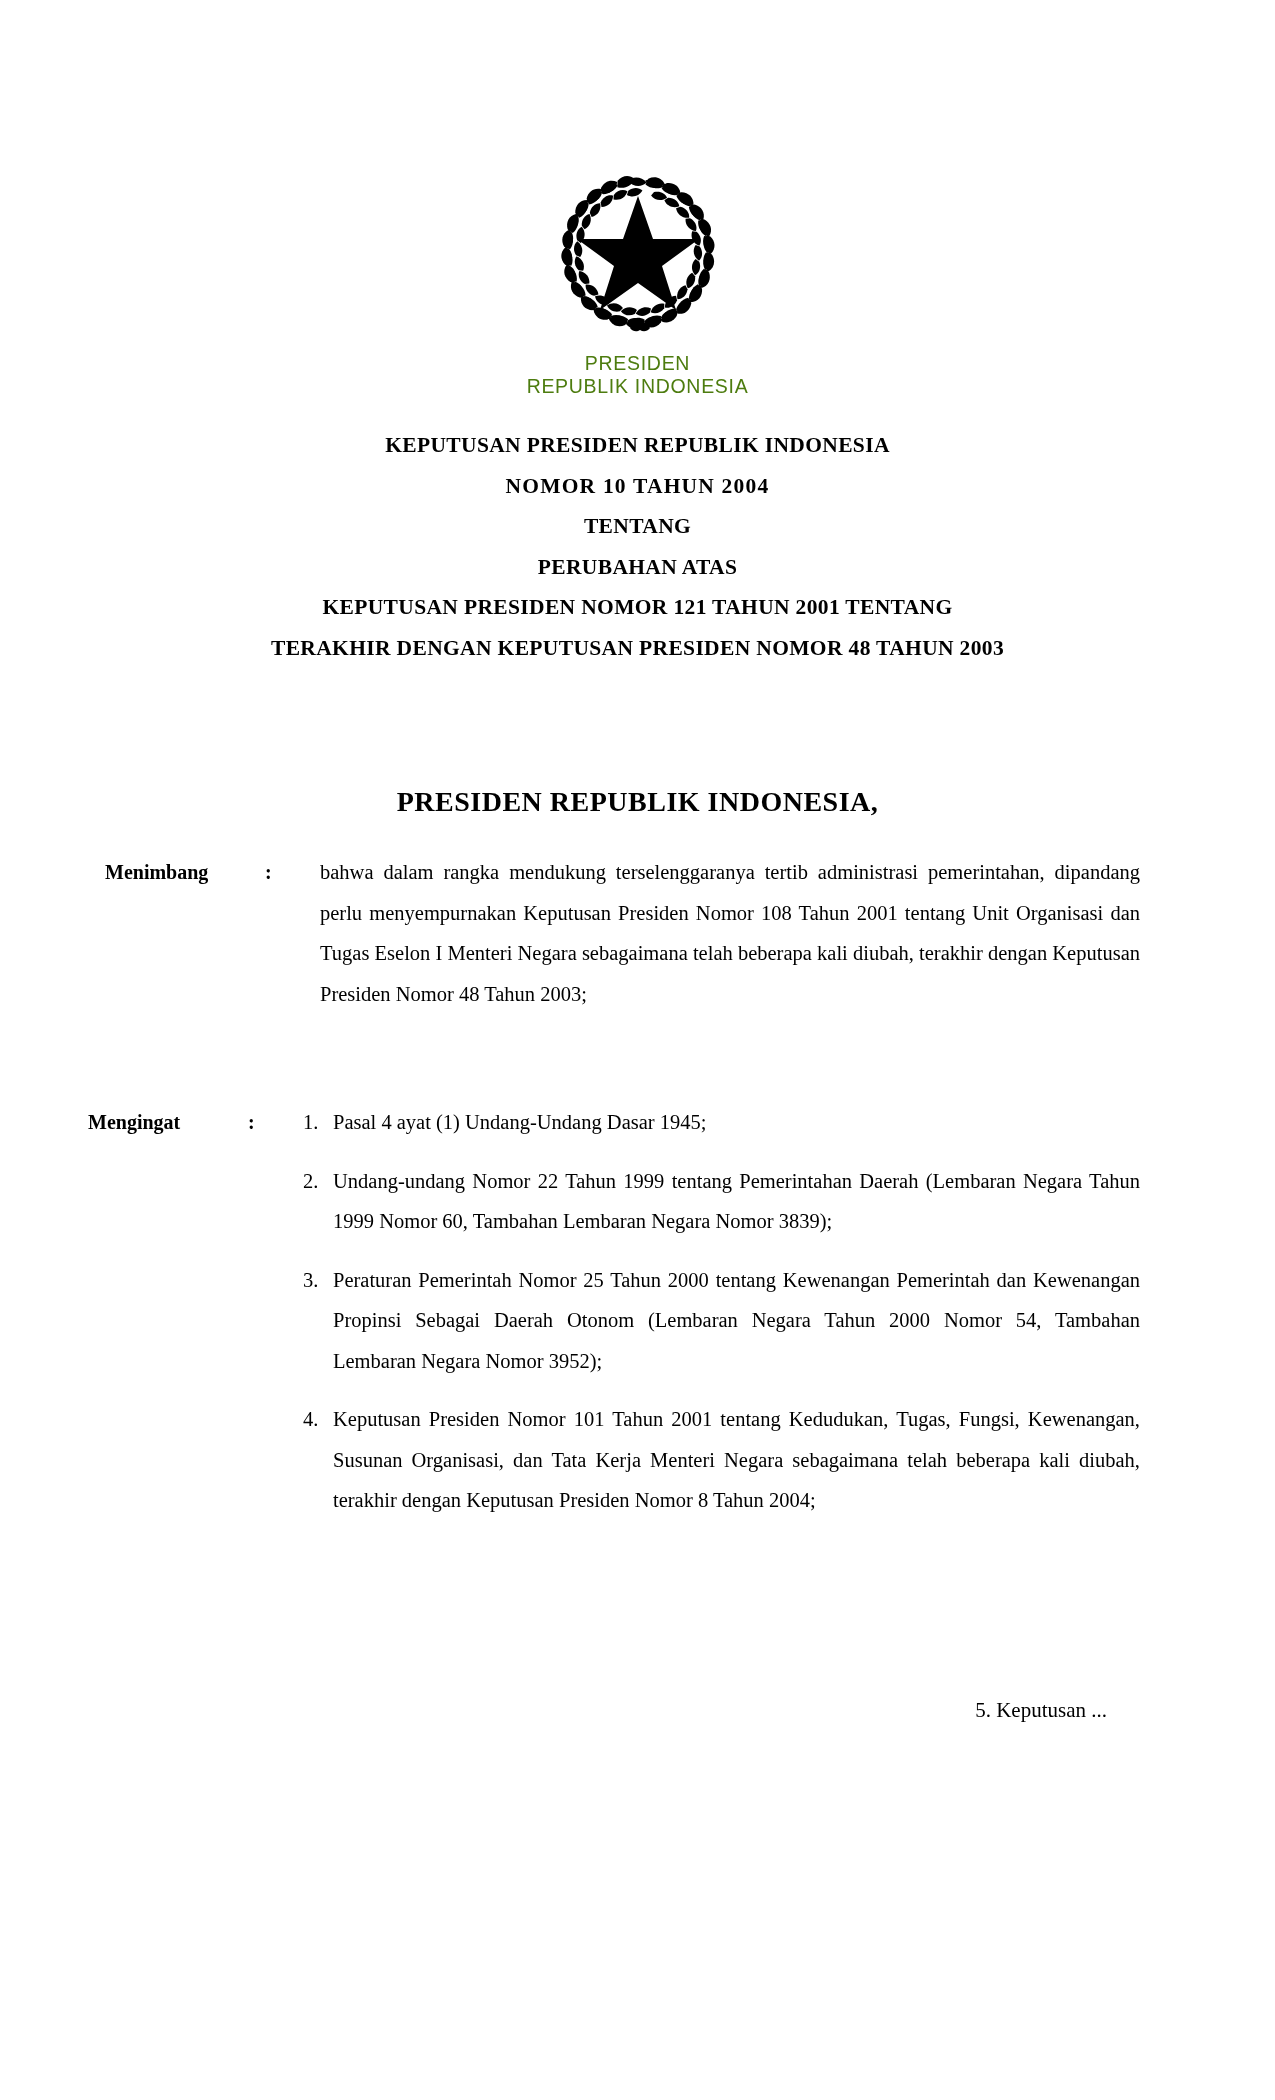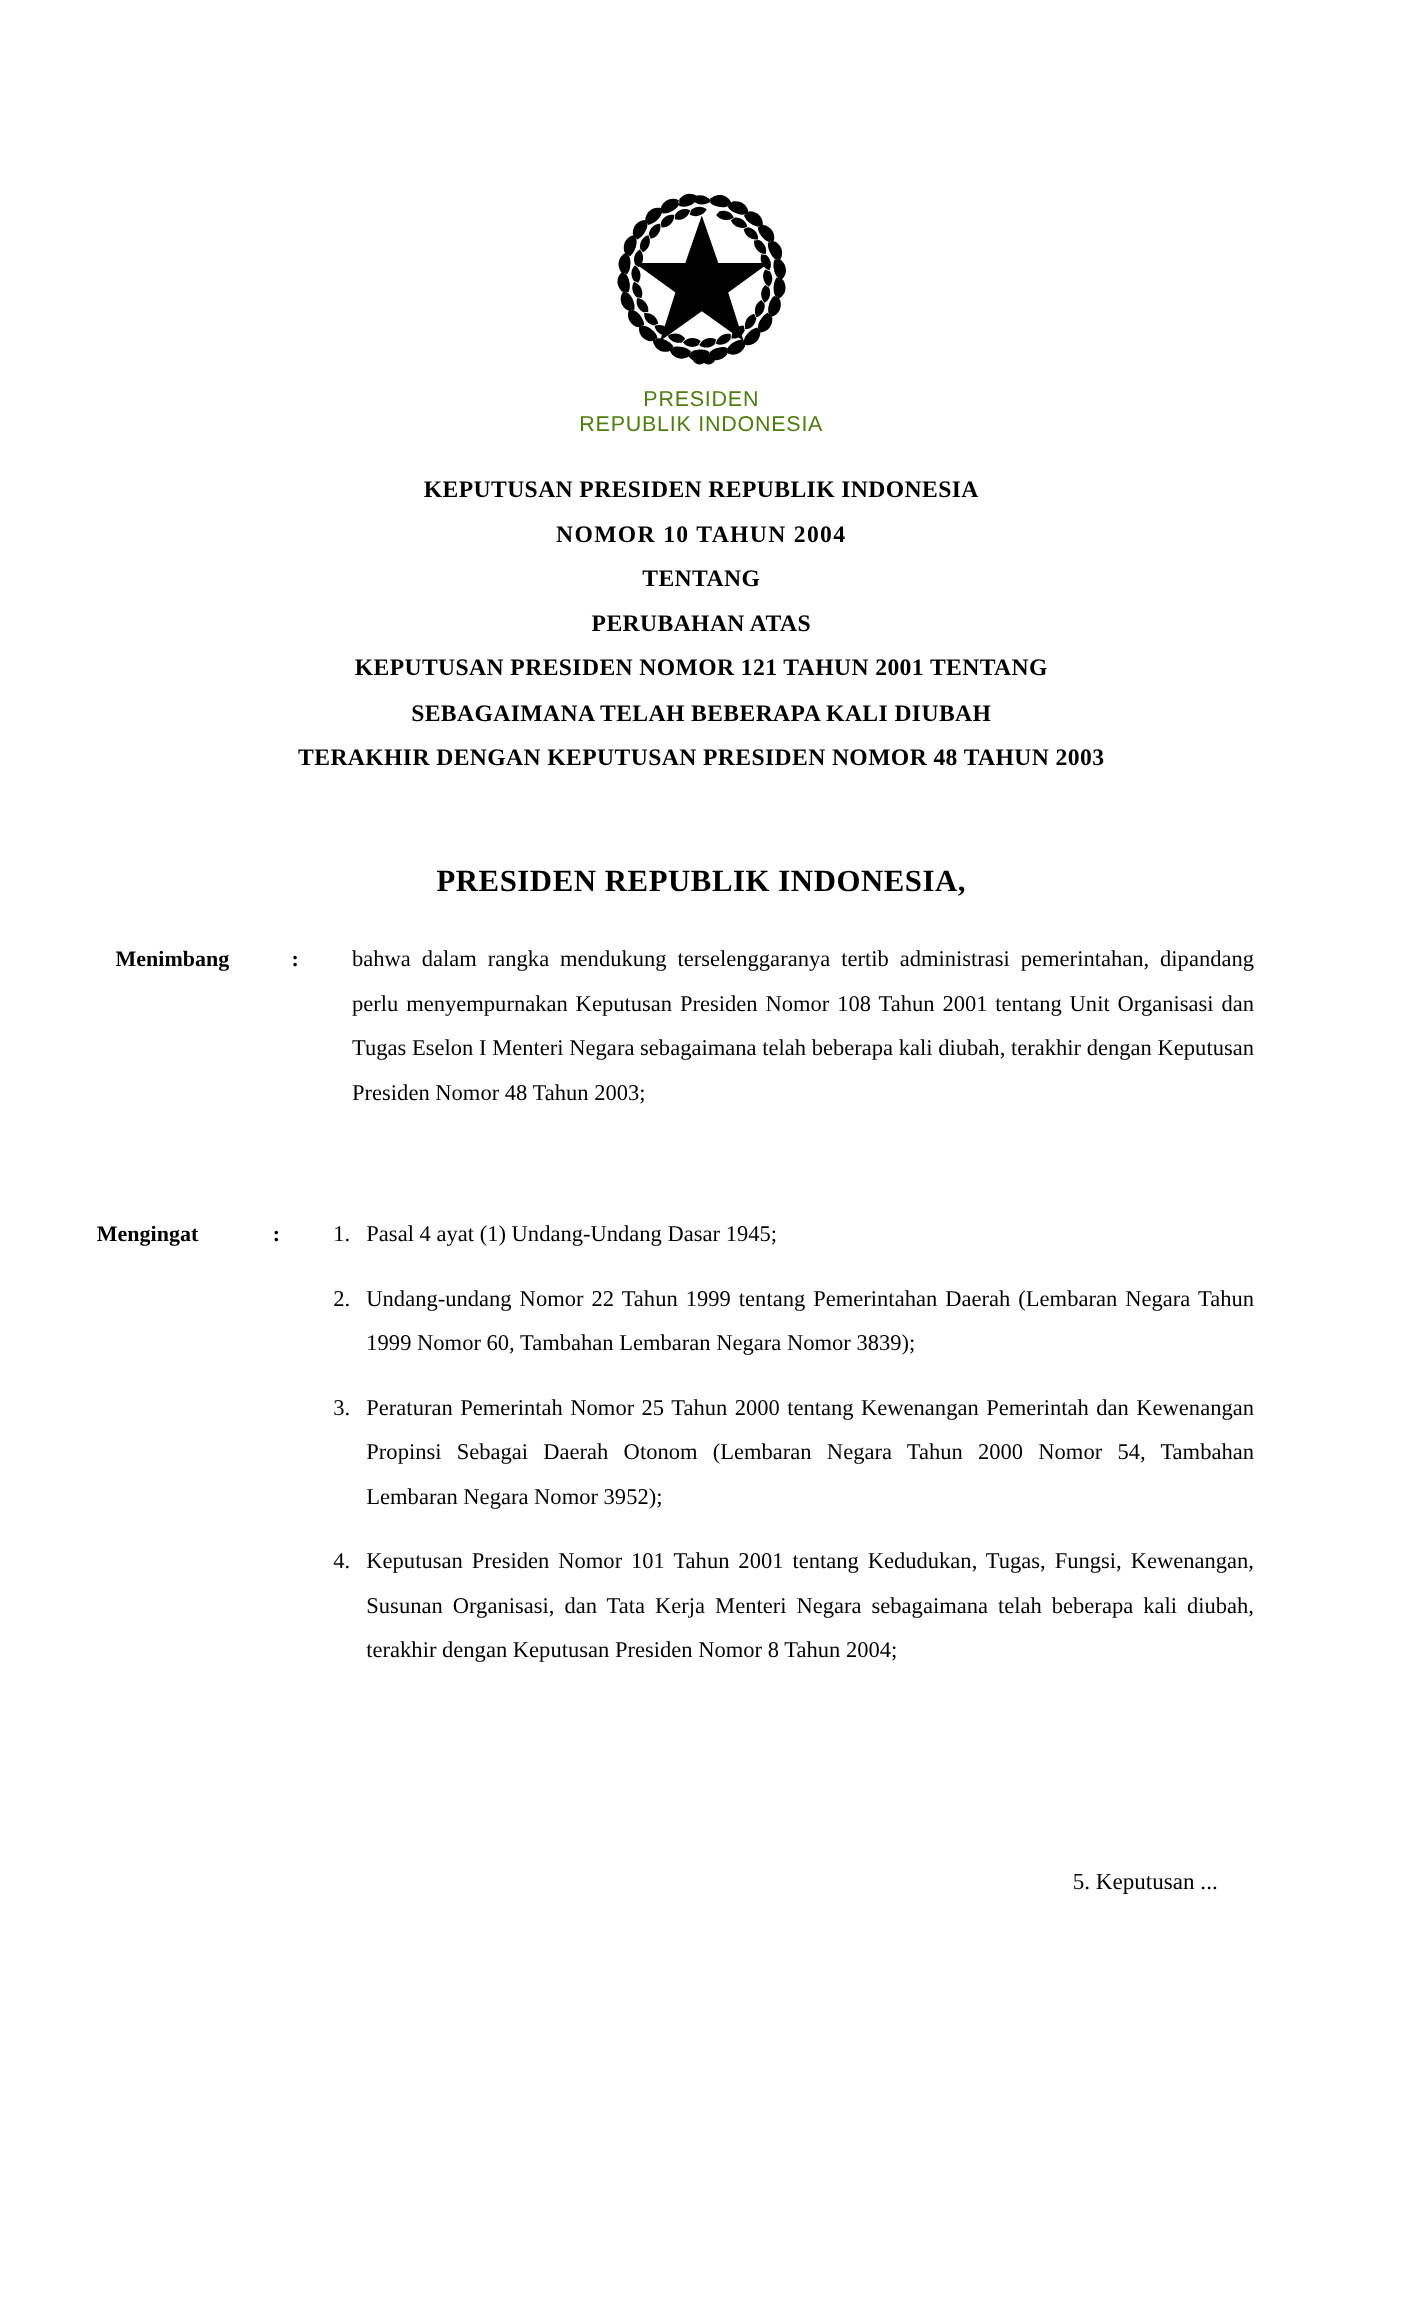--- a/index.html
+++ b/index.html
@@ -370,21 +370,20 @@
     <div>PRESIDEN</div>
     <div>REPUBLIK INDONESIA</div>
   </div>
 
   <div class="title-block">
     <div class="tline">KEPUTUSAN PRESIDEN REPUBLIK INDONESIA</div>
     <div class="tline spaced">NOMOR  10  TAHUN  2004</div>
     <div class="tline">TENTANG</div>
     <div class="tline">PERUBAHAN ATAS</div>
     <div class="tline">KEPUTUSAN PRESIDEN NOMOR 121 TAHUN 2001 TENTANG</div>
-    <div class="tline">SEBAGAIMANA TELAH BEBERAPA KALI DIUBAH</div>
     <div class="tline">TERAKHIR DENGAN KEPUTUSAN PRESIDEN NOMOR 48 TAHUN 2003</div>
   </div>
 
   <div class="by-line">PRESIDEN REPUBLIK INDONESIA,</div>
 
   <div class="clause" style="top: 852px;">
     <div class="clause-row">
       <div class="clause-label">Menimbang</div>
       <div class="clause-colon">:</div>
       <div class="clause-body">

